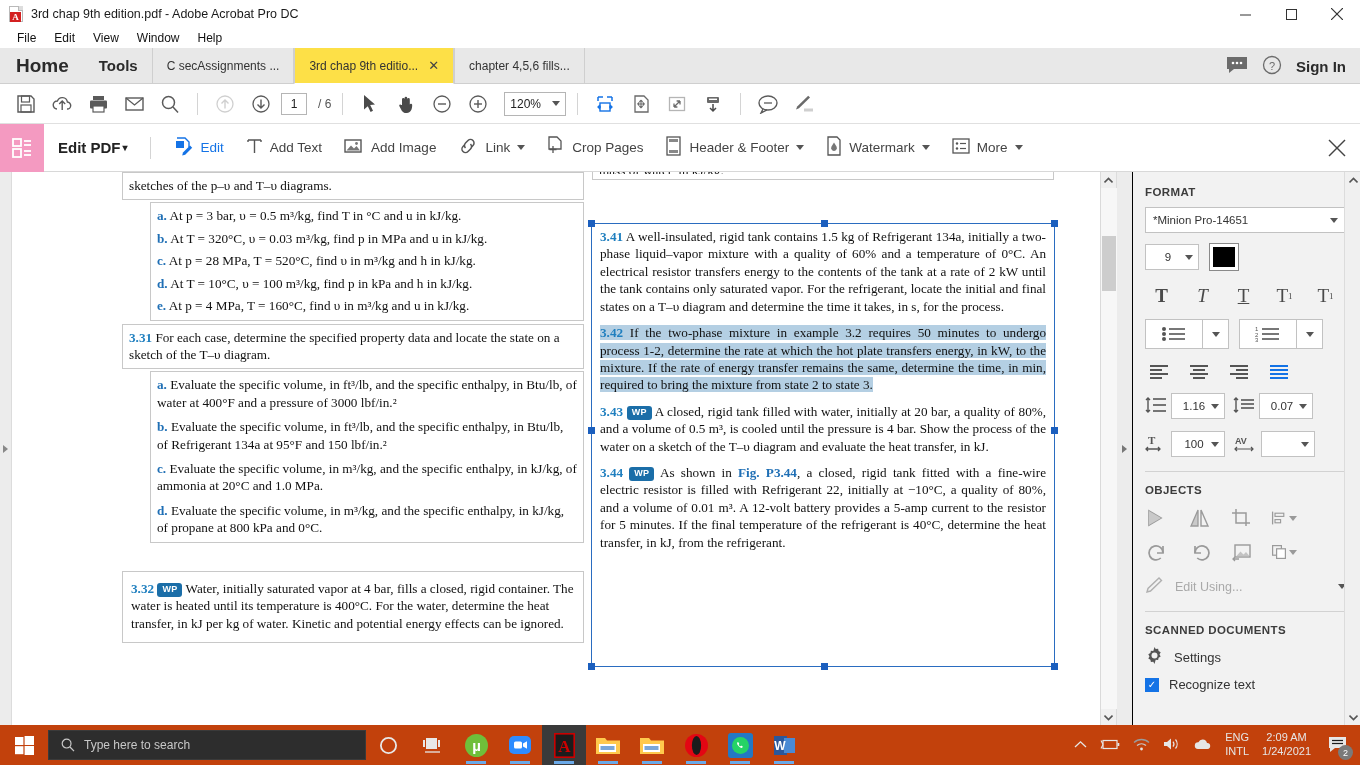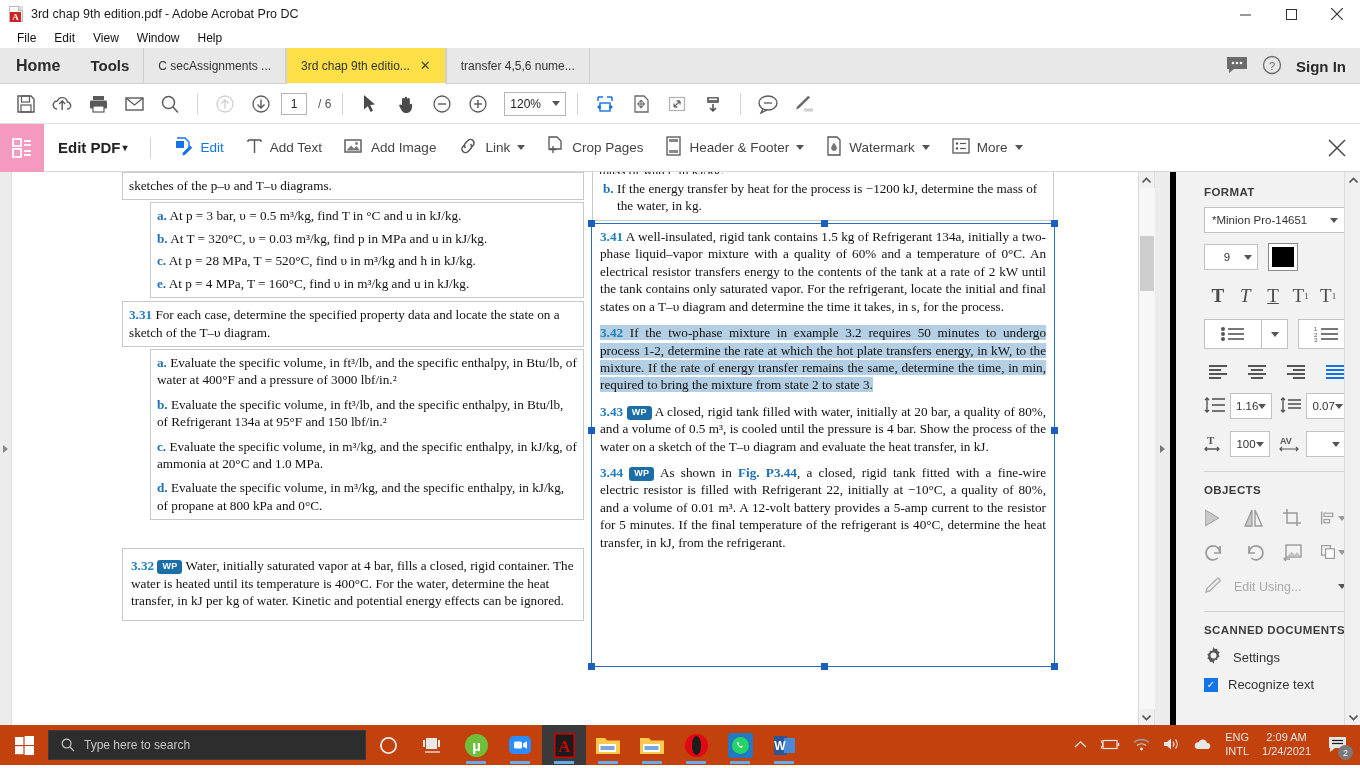--- a/index.html
+++ b/index.html
@@ -23,21 +23,21 @@
                 font-family:"Liberation Serif", serif; }
   .title-text { font-size:12.5px; color:#1a1a1a; }
   .win-btns { position:absolute; right:0; top:0; height:28px; display:flex; }
   .win-btn { width:46px; height:28px; display:flex; align-items:center; justify-content:center; color:#333; font-size:13px; }
   .win-btn svg { display:block; }
   
   .menubar { height:20px; display:flex; align-items:center; padding-left:8px; gap:0px; background:#fff; }
   .menu-item { font-size:12px; padding:1px 9px; color:#111; }
   
   .tabstrip { height:36px; background:#e8e8e8; display:flex; align-items:stretch; border-bottom:1px solid #cfcfcf; position:relative;}
-  .homebtn { display:flex; align-items:center; padding:0 16px; font-size:16px; color:#2b2b2b; font-weight:bold;}
+  .homebtn { display:flex; align-items:center; padding:0 16px; font-size:19px; color:#2b2b2b; font-weight:bold;}
   .toolsbtn { display:flex; align-items:center; padding:0 14px; font-size:15px; color:#2b2b2b; font-weight:bold;}
   .doc-tab { display:flex; align-items:center; padding:0 14px; font-size:12px; color:#333;
              border-left:1px solid #cfcfcf; border-right:1px solid #cfcfcf; background:#e8e8e8; max-width:170px; }
   .doc-tab.active { background:#fde047; border-bottom:1px solid #fff; margin-bottom:-1px; }
   .doc-tab .lbl { white-space:nowrap; overflow:hidden; text-overflow:ellipsis; }
   .doc-tab .x { margin-left:10px; font-size:13px; color:#444; }
   .tab-right { position:absolute; right:0; top:0; height:36px; display:flex; align-items:center; gap:14px; padding-right:14px;}
   .signin { font-size:15px; font-weight:bold; color:#2b2b2b; }
   
   .maintool { height:40px; background:#fff; display:flex; align-items:center; padding-left:10px; gap:4px; border-bottom:1px solid #e0e0e0;}
@@ -78,21 +78,21 @@
   .selbox { position:absolute; border:1px solid #2a6cc0; }
   .hnd { position:absolute; width:7px; height:7px; background:#1b5fbe; }
   .selhl { background:#b4cfe3; }
   
   .docscroll { width:16px; background:#f0f0f0; border-left:1px solid #dadada; display:flex; flex-direction:column; align-items:center; }
   .sc-arrow { height:16px; width:16px; display:flex; align-items:center; justify-content:center; color:#555; font-size:9px;}
   .sc-track { flex:1; width:16px; position:relative; background:#f7f7f7;}
   .sc-thumb { position:absolute; top:48px; left:1px; width:14px; height:55px; background:#cdcdcd; }
   .midrail { width:16px; background:#ececec; border-left:1px solid #dcdcdc; display:flex; align-items:center; justify-content:center;}
   
-  .rpanel { width:190px; background:#f2f2f2; border-left:6px solid #000000; padding:14px 14px 0 28px; position:relative;}
+  .rpanel { width:228px; background:#f2f2f2; border-left:1px solid #000000; padding:14px 14px 0 12px; position:relative;}
   .sechdr { font-size:11.5px; font-weight:bold; color:#3c3c3c; letter-spacing:.4px; margin-bottom:9px; }
   .fontsel { height:26px; background:#fff; border:1px solid #c2c2c2; display:flex; align-items:center;
              justify-content:space-between; padding:0 7px; font-size:11.5px; color:#333; }
   .row { display:flex; align-items:center; gap:10px; margin-top:10px;}
   .numsel { width:54px; height:26px; background:#fff; border:1px solid #c2c2c2; display:flex; align-items:center;
             justify-content:space-between; padding:0 5px; font-size:11.5px; color:#333;}
   .numsel .v { flex:1; text-align:center;}
   .swatch { width:30px; height:28px; border:1px solid #8a8a8a; background:#fff; display:flex; align-items:center; justify-content:center;}
   .swatch i { display:block; width:22px; height:20px; background:#000; }
   .fstyles { display:flex; gap:0; margin-top:12px; justify-content:space-between; padding-right:4px;}
@@ -170,21 +170,21 @@
   <div class="homebtn">Home</div>
   <div class="toolsbtn">Tools</div>
   <div class="doc-tab">
     <span class="lbl">C secAssignments ...</span>
   </div>
   <div class="doc-tab active">
     <span class="lbl">3rd chap 9th editio...</span>
     <span class="x">✕</span>
   </div>
   <div class="doc-tab">
-    <span class="lbl">transfer 4,5,6 nume...</span>
+    <span class="lbl">chapter 4,5,6 fills...</span>
   </div>
   <div class="tab-right">
     <span>
       <svg width="22" height="18" viewBox="0 0 22 18">
           <path d="M1 1h20v12H8l-5 4v-4H1z" fill="#6b6b6b"></path>
           <circle cx="7" cy="7" r="1.3" fill="#fff"></circle>
           <circle cx="11" cy="7" r="1.3" fill="#fff"></circle>
           <circle cx="15" cy="7" r="1.3" fill="#fff"></circle>
         </svg>
     </span>
@@ -435,20 +435,21 @@
     <div class="page">
 
       <div class="col colL">
         <div class="boxed" style="margin-top:0;">
           <div>sketches of the p–υ and T–υ diagrams.</div>
         </div>
         <div class="boxed sub" style="margin-top:2px; margin-left:28px; width:434px;">
           <p style="margin-bottom:5px;"><span class="bl">a.</span> <span>At p = 3 bar, υ = 0.5 m³/kg, find T in °C and u in kJ/kg.</span></p>
           <p style="margin-bottom:5px;"><span class="bl">b.</span> <span>At T = 320°C, υ = 0.03 m³/kg, find p in MPa and u in kJ/kg.</span></p>
           <p style="margin-bottom:5px;"><span class="bl">c.</span> <span>At p = 28 MPa, T = 520°C, find υ in m³/kg and h in kJ/kg.</span></p>
+          <p style="margin-bottom:5px;"><span class="bl">d.</span> <span>At T = 10°C, υ = 100 m³/kg, find p in kPa and h in kJ/kg.</span></p>
           <p style="margin-bottom:0;"><span class="bl">e.</span> <span>At p = 4 MPa, T = 160°C, find υ in m³/kg and u in kJ/kg.</span></p>
         </div>
 
         <div class="boxed" style="margin-top:3px;">
           <span class="pnum">3.31</span>
           <span>For each case, determine the specified property data and locate the state on a sketch of the T–υ diagram.</span>
         </div>
         <div class="boxed" style="margin-top:2px; margin-left:28px; width:434px;">
           <p style="margin-bottom:7px;"><span class="bl">a.</span> <span>Evaluate the specific volume, in ft³/lb, and the specific enthalpy, in Btu/lb, of water at 400°F and a pressure of 3000 lbf/in.²</span></p>
           <p style="margin-bottom:7px;"><span class="bl">b.</span> <span>Evaluate the specific volume, in ft³/lb, and the specific enthalpy, in Btu/lb, of Refrigerant 134a at 95°F and 150 lbf/in.²</span></p>
@@ -461,24 +462,20 @@
             <span class="pnum">3.32</span>
             <span class="wp">WP</span>
             <span>Water, initially saturated vapor at 4 bar, fills a closed, rigid container. The water is heated until its temperature is 400°C. For the water, determine the heat transfer, in kJ per kg of water. Kinetic and potential energy effects can be ignored.</span>
           </div>
         </div>
       </div>
 
       <div class="col colR">
         <div class="boxed" style="margin-top:-13px; padding-top:2px;">
           <div style="color:#111; overflow:hidden; height:12px;">mass of water, in kJ/kg.</div>
-          <p style="text-indent:-14px; padding-left:18px; margin-top:6px;">
-            <span class="bl">b.</span>
-            <span>If the energy transfer by heat for the process is −1200 kJ, determine the mass of the water, in kg.</span>
-          </p>
         </div>
 
         <div class="selbox" style="left:-1px; top:51px; width:464px; height:444px;">
           <div class="hnd" style="left:-4px; top:-4px;"></div>
           <div class="hnd" style="left:229px; top:-4px;"></div>
           <div class="hnd" style="right:-4px; top:-4px;"></div>
           <div class="hnd" style="left:-4px; top:203px;"></div>
           <div class="hnd" style="right:-4px; top:203px;"></div>
           <div class="hnd" style="left:-4px; bottom:-4px;"></div>
           <div class="hnd" style="left:229px; bottom:-4px;"></div>

